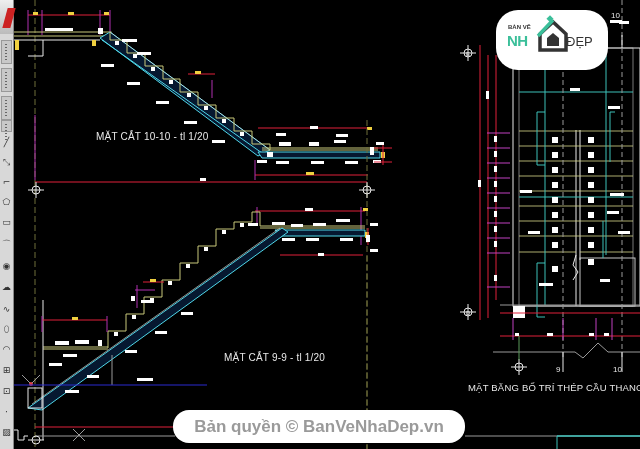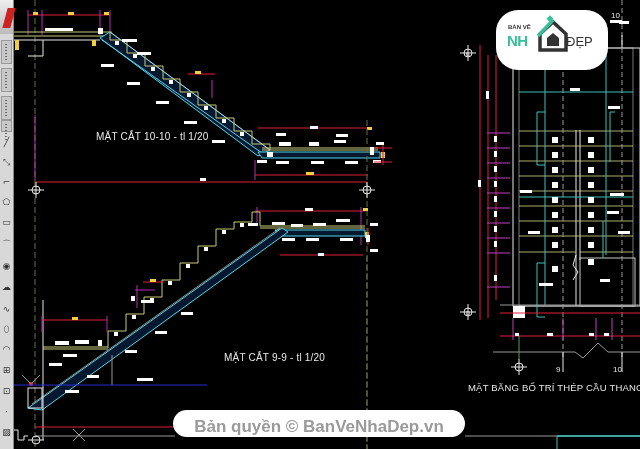--- a/index.html
+++ b/index.html
@@ -5,21 +5,21 @@
   html, body { margin:0; padding:0; background:#000; }
   body { width:640px; height:449px; overflow:hidden; position:relative; font-family:"DejaVu Sans", sans-serif; }
   #cad-canvas { position:absolute; left:0; top:0; width:640px; height:449px; background:#000; }
   .toolbar { position:absolute; left:0; top:0; width:13px; height:449px; background:#d8d8d8; border-right:1px solid #888; }
   .tool-top { position:absolute; left:0; top:0; width:13px; height:34px; background:linear-gradient(#eee,#bbb); }
   .tool-top .red { position:absolute; left:5px; top:8px; width:8px; height:20px; background:#c22; transform:skewX(-15deg); }
   .tool-grip { position:absolute; left:1px; width:11px; height:24px; background:#c8c8c8; border:1px solid #999; box-sizing:border-box; }
   .tool-grip::before { content:""; position:absolute; left:3px; top:3px; width:2px; height:16px; background:repeating-linear-gradient(#666 0 1px, transparent 1px 3px); }
   .tool-icon { position:absolute; left:1px; width:11px; height:14px; color:#333; font-size:9px; line-height:14px; text-align:center; cursor:pointer; }
   .cad-label { position:absolute; color:#e8e8e8; font-family:"Liberation Sans", sans-serif; white-space:nowrap; letter-spacing:0.2px; }
-  .watermark { position:absolute; left:173px; top:410px; width:292px; height:27px; background:#fff; border-radius:16px; color:#9a9a9a; font-family:"Liberation Sans", sans-serif; font-weight:bold; font-size:17px; line-height:33px; text-align:center; }
+  .watermark { position:absolute; left:173px; top:410px; width:292px; height:33px; background:#fff; border-radius:16px; color:#9a9a9a; font-family:"Liberation Sans", sans-serif; font-weight:bold; font-size:17px; line-height:33px; text-align:center; }
   .logo { position:absolute; left:496px; top:10px; width:112px; height:60px; background:#fff; border-radius:22px; }
   .logo .brand-small { position:absolute; left:12px; top:14px; font-size:6px; font-weight:bold; color:#333; font-family:"Liberation Sans", sans-serif; }
   .logo .brand-nh { position:absolute; left:11px; top:22px; font-size:15px; font-weight:900; color:#3bbf9a; font-family:"Liberation Sans", sans-serif; letter-spacing:-0.5px; }
   .logo .brand-dep { position:absolute; left:70px; top:24px; font-size:13px; color:#333; font-family:Liberation Sans, sans-serif; }
   .logo svg { position:absolute; left:40px; top:4px; }
 </style>
 </head>
 <body>
 
 <svg id="cad-canvas" viewBox="0 0 640 449" xmlns="http://www.w3.org/2000/svg">

